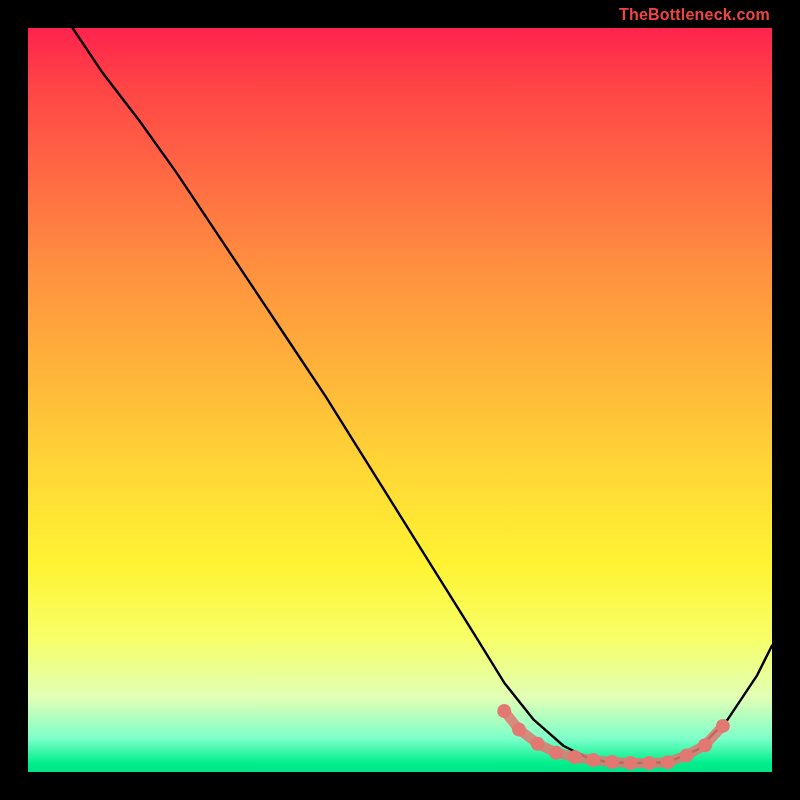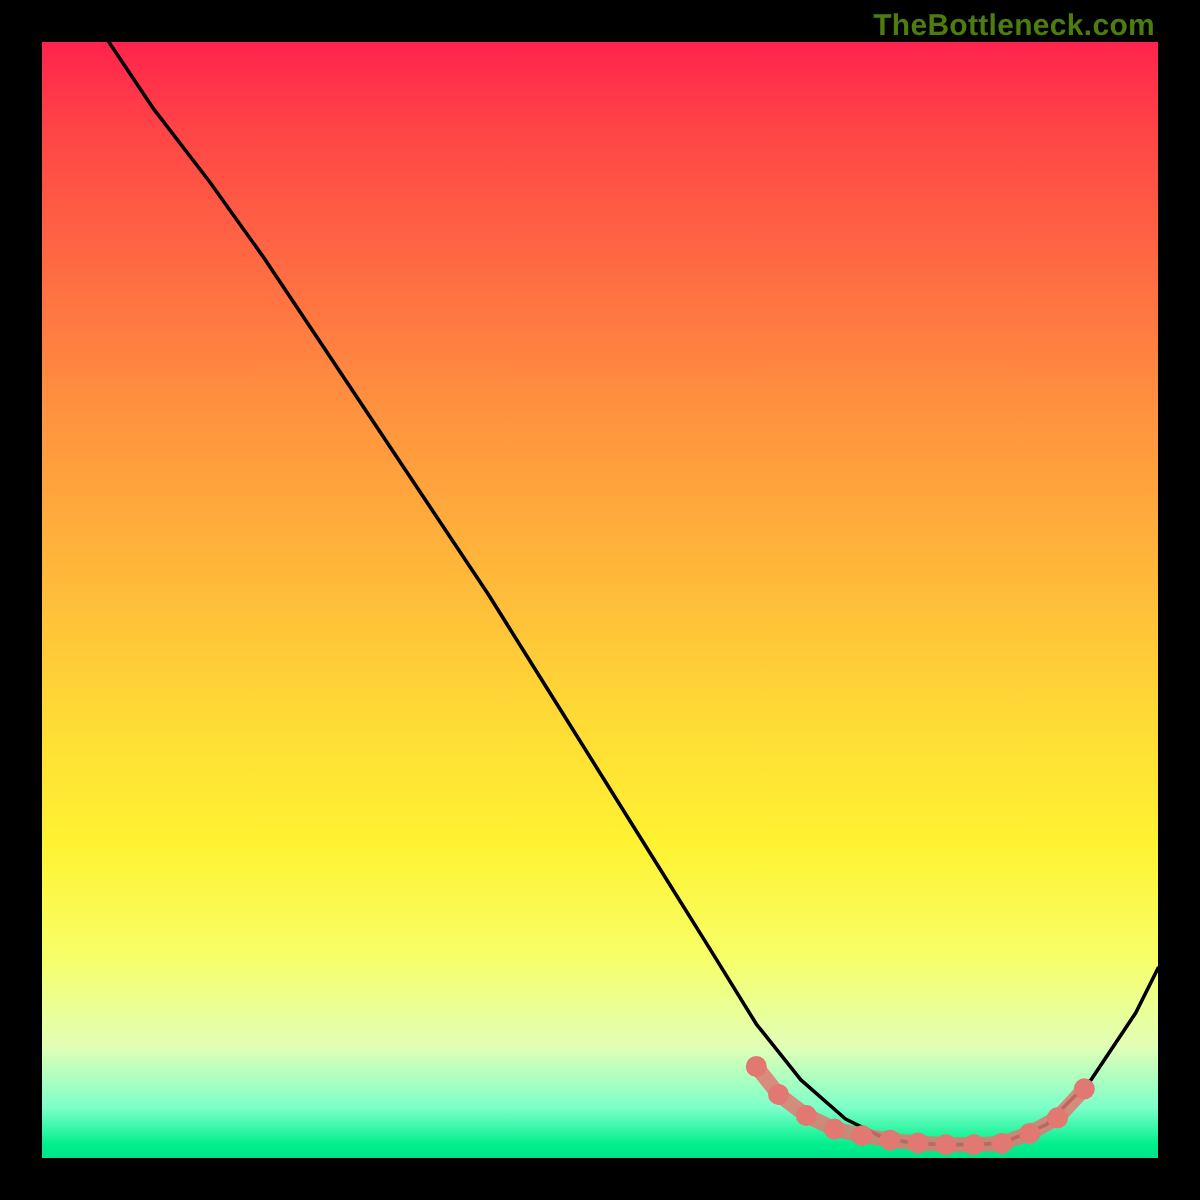--- a/index.html
+++ b/index.html
@@ -43,23 +43,23 @@
     position: absolute;
     left: 0; top: 0;
     width: 744px;
     height: 744px;
     pointer-events: none;
   }
   .attribution {
     position: absolute;
     top: 6px;
     right: 30px;
-    font-size: 20px;
+    font-size: 16px;
     font-weight: 600;
-    color: #4d7c0f;
+    color: #ef4444;
     letter-spacing: 0.2px;
   }
 </style>
 </head>
 <body>
 
 <div class="attribution">TheBottleneck.com</div>
 
 <div class="chart">
   <div class="plot-area"></div>

